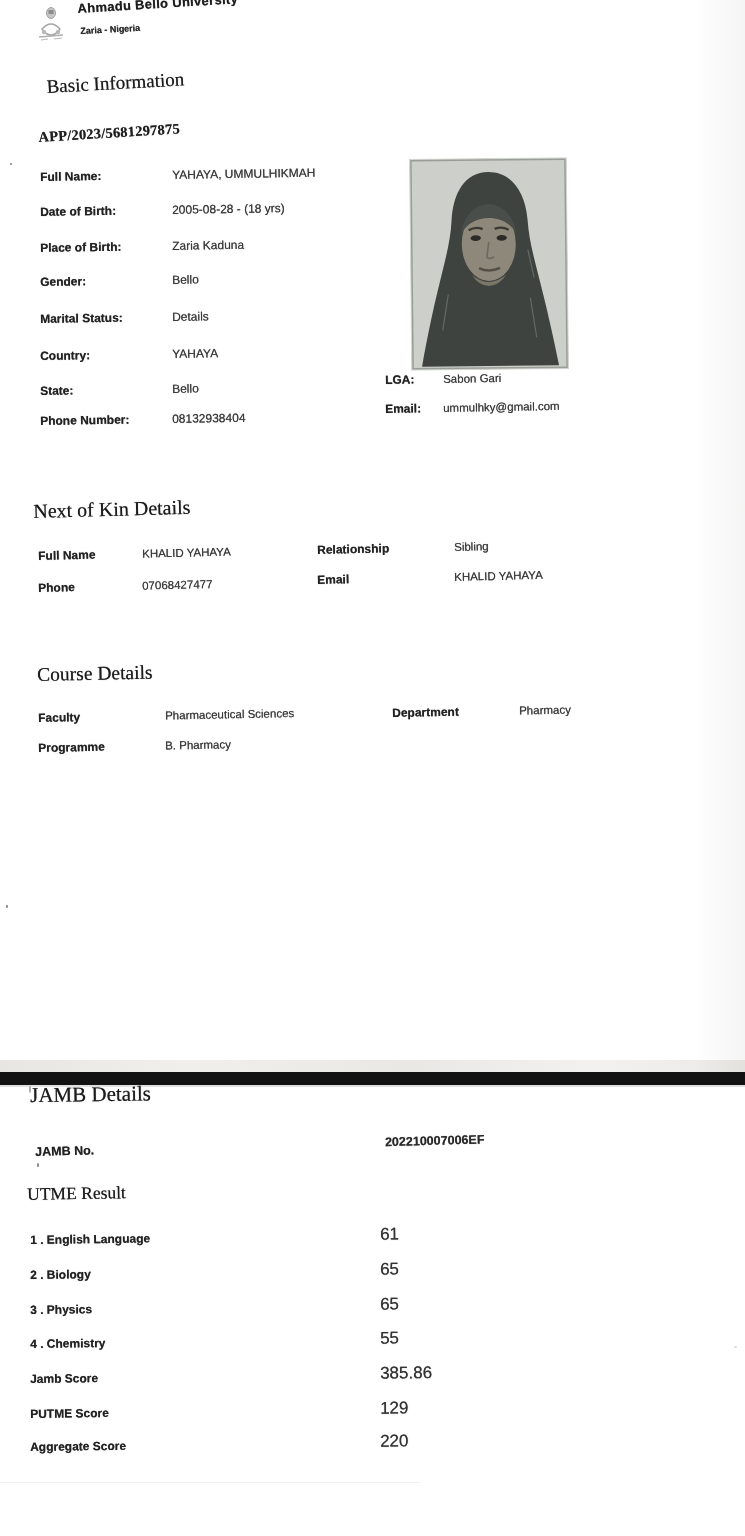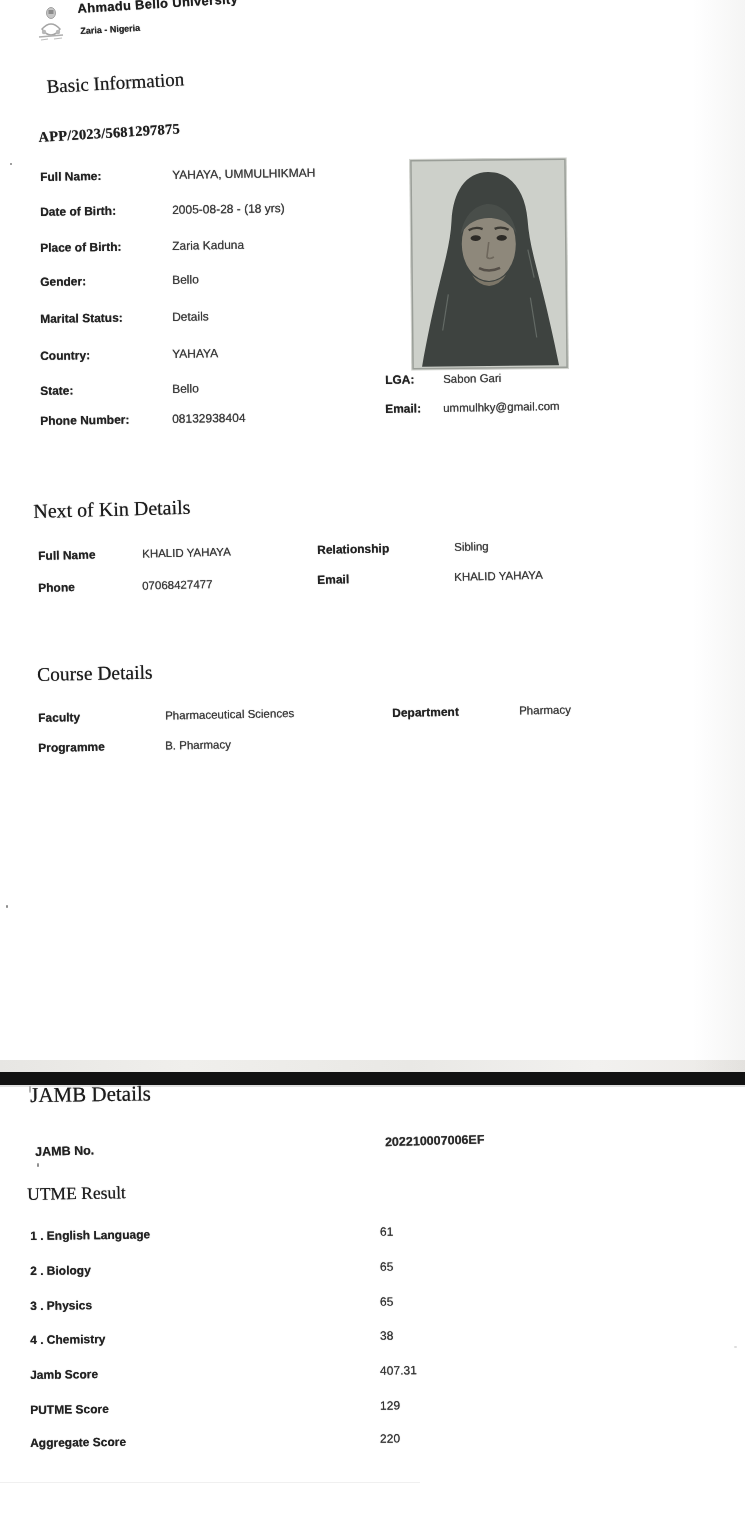--- a/index.html
+++ b/index.html
@@ -48,21 +48,21 @@
   #sep-bar{position:absolute;left:0;top:1072px;width:745px;height:13px;background:#121212;box-shadow:0 2px 0 rgba(0,0,0,0.12);}
 
   
   #h-jamb{left:30px;top:1083px;font-size:21px;transform:rotate(-0.8deg);transform-origin:0 0;}
   #jamb-no-row{left:35px;top:1145px;width:500px;font-size:12.5px;transform:rotate(-1.6deg);transform-origin:0 0;}
   #jamb-no-row .lbl{display:inline-block;width:350px;}
   #jamb-no-row .val{font-weight:bold;color:#2a2a2a;}
   #h-utme{left:27px;top:1184px;font-size:17.5px;transform:rotate(-1deg);transform-origin:0 0;}
   .score-row{left:30px;width:430px;font-size:12px;transform:rotate(-0.7deg);transform-origin:0 0;}
   .score-row .lbl{display:inline-block;width:350px;}
-  .score-row .val{font-size:12px;color:#333;}
+  .score-row .val{font-size:17px;color:#333;}
 
   
   .speck{position:absolute;background:rgba(0,0,0,0.45);border-radius:40%;}
   #shade-right{position:absolute;right:0;top:0;width:52px;height:1072px;
     background:linear-gradient(to right, rgba(110,110,105,0), rgba(110,110,105,0.07));}
   #hairline{position:absolute;left:0;top:1482px;width:420px;height:1px;background:rgba(0,0,0,0.06);}
 </style>
 </head>
 <body>
 
@@ -171,24 +171,24 @@
   <div class="txt score-row" style="top:1229px">
     <span class="lbl">1 . English Language</span><span class="val">61</span>
   </div>
   <div class="txt score-row" style="top:1264px">
     <span class="lbl">2 . Biology</span><span class="val">65</span>
   </div>
   <div class="txt score-row" style="top:1299px">
     <span class="lbl">3 . Physics</span><span class="val">65</span>
   </div>
   <div class="txt score-row" style="top:1333px">
-    <span class="lbl">4 . Chemistry</span><span class="val">38</span>
+    <span class="lbl">4 . Chemistry</span><span class="val">55</span>
   </div>
   <div class="txt score-row" style="top:1368px">
-    <span class="lbl">Jamb Score</span><span class="val">407.31</span>
+    <span class="lbl">Jamb Score</span><span class="val">385.86</span>
   </div>
   <div class="txt score-row" style="top:1403px">
     <span class="lbl">PUTME Score</span><span class="val">129</span>
   </div>
   <div class="txt score-row" style="top:1436px">
     <span class="lbl">Aggregate Score</span><span class="val">220</span>
   </div>
 
   <div id="shade-right"></div>
   <div id="hairline"></div>

